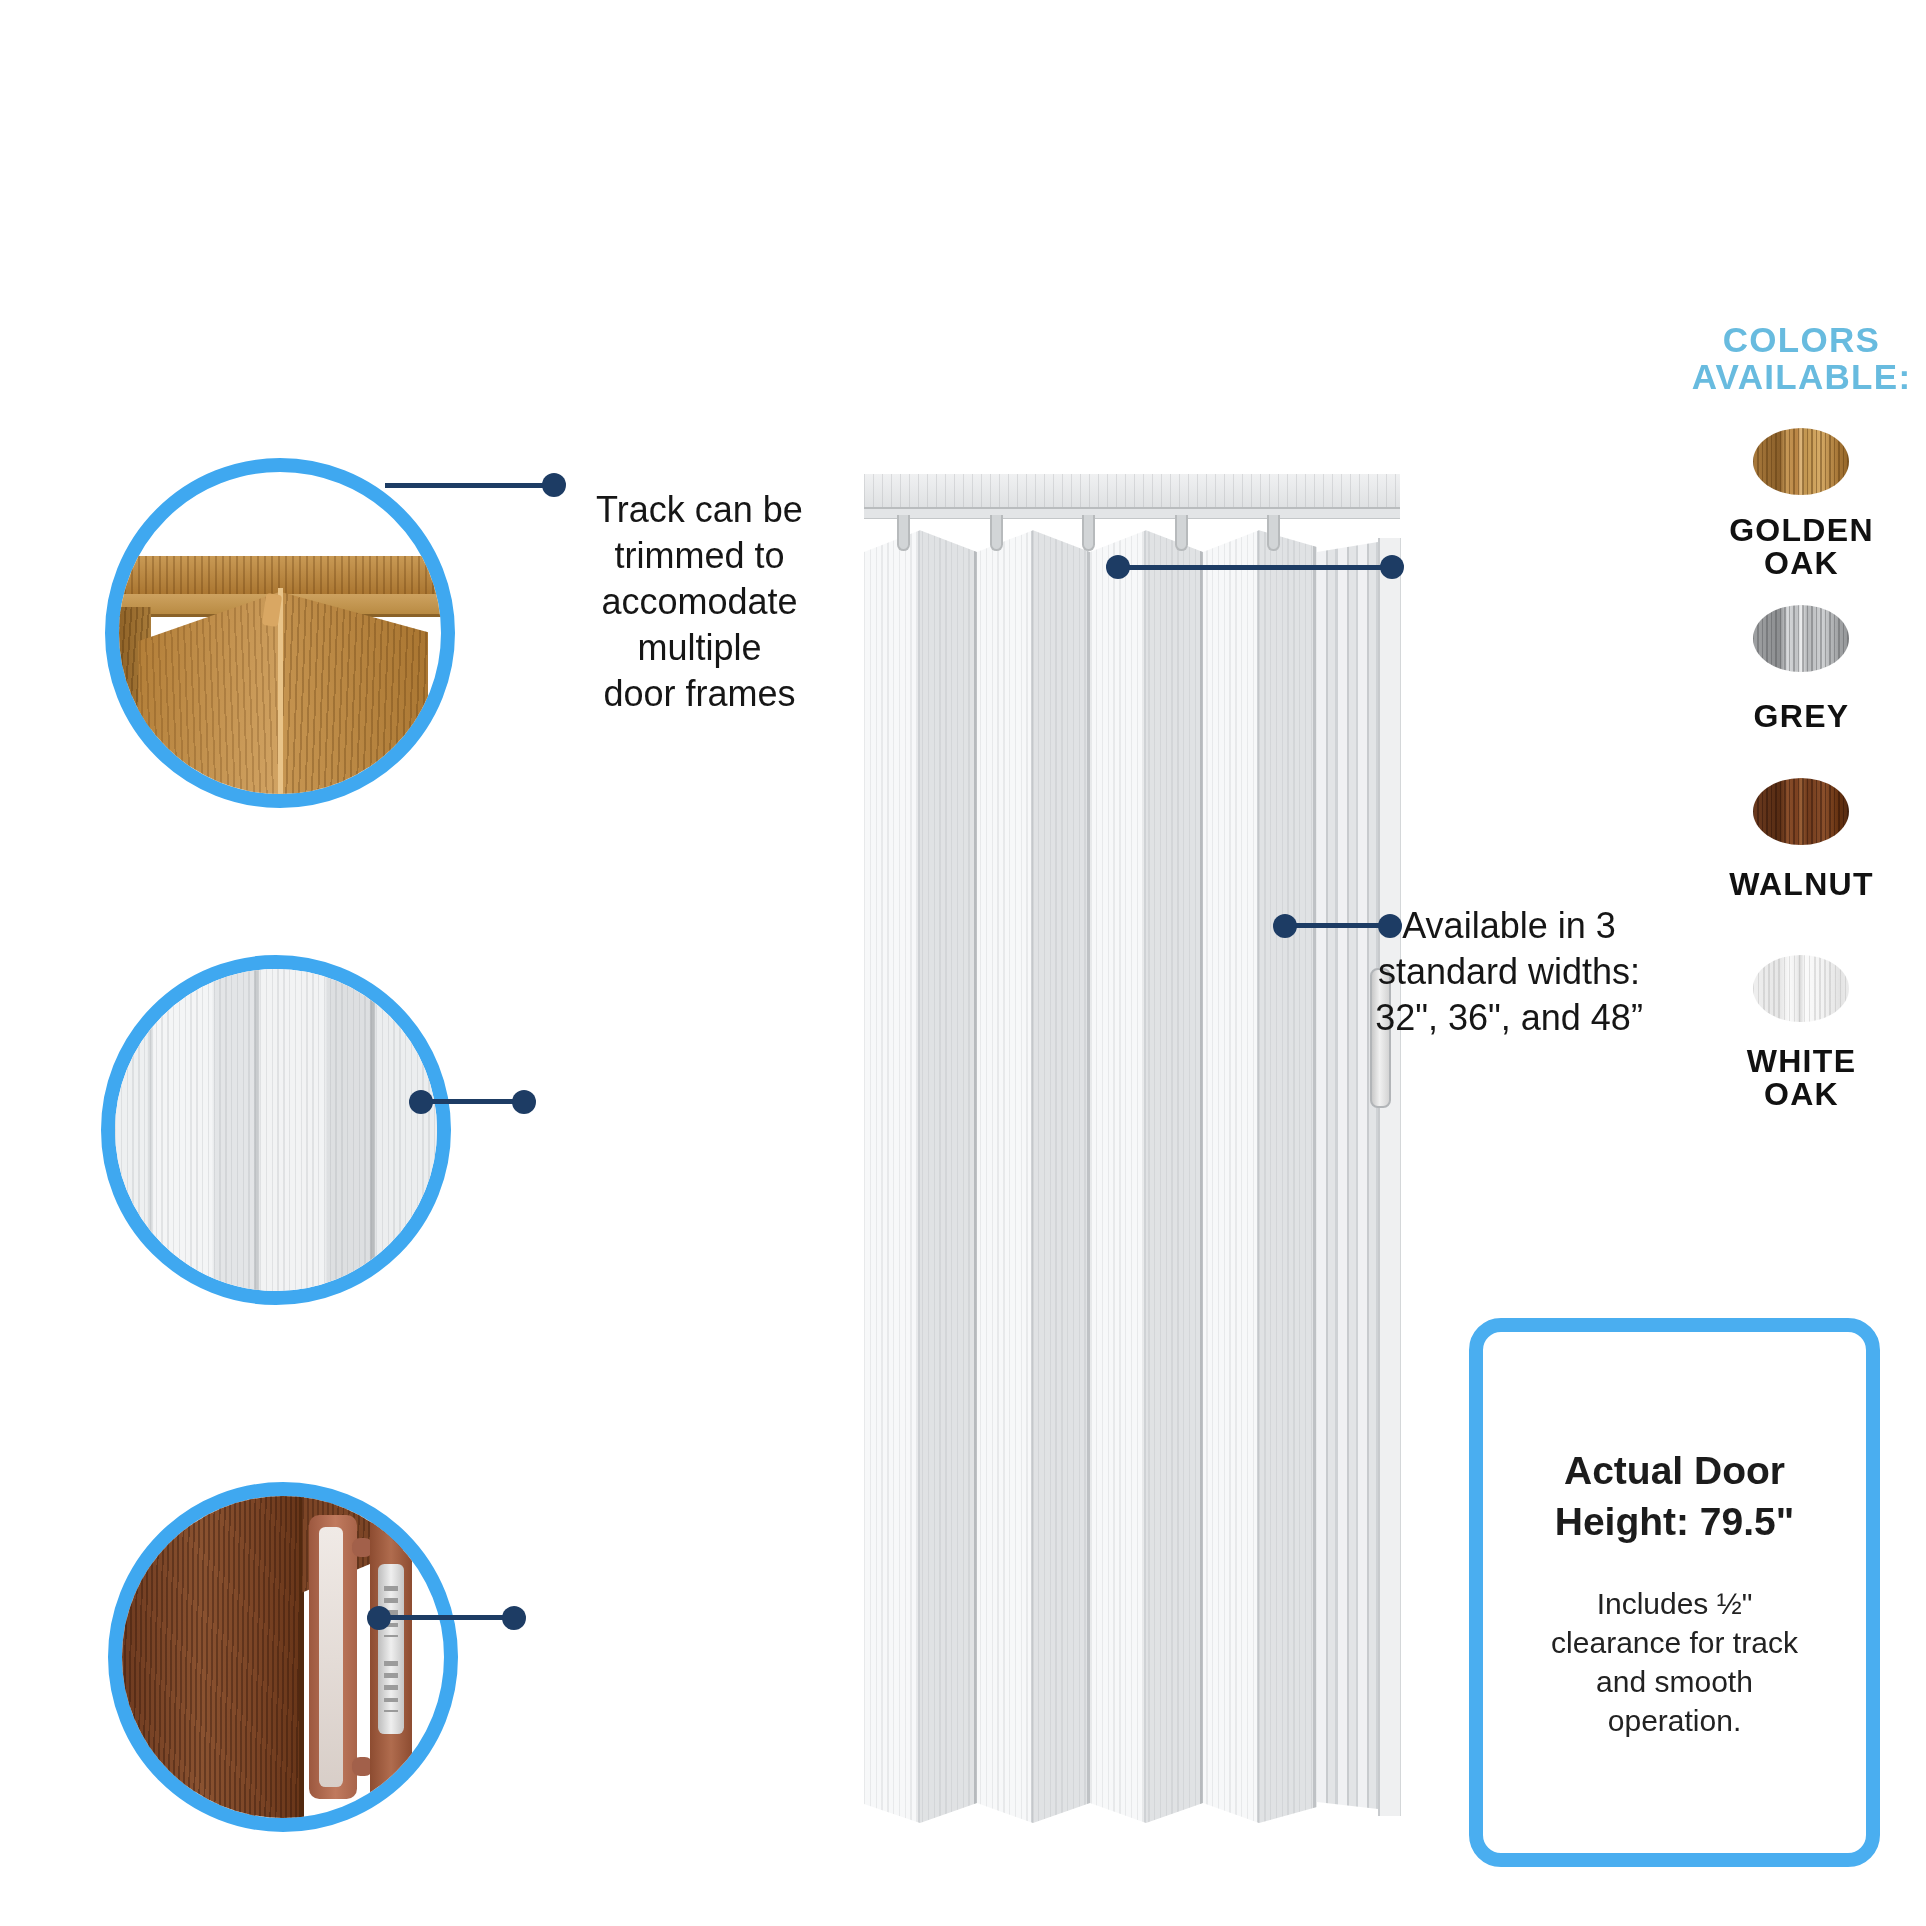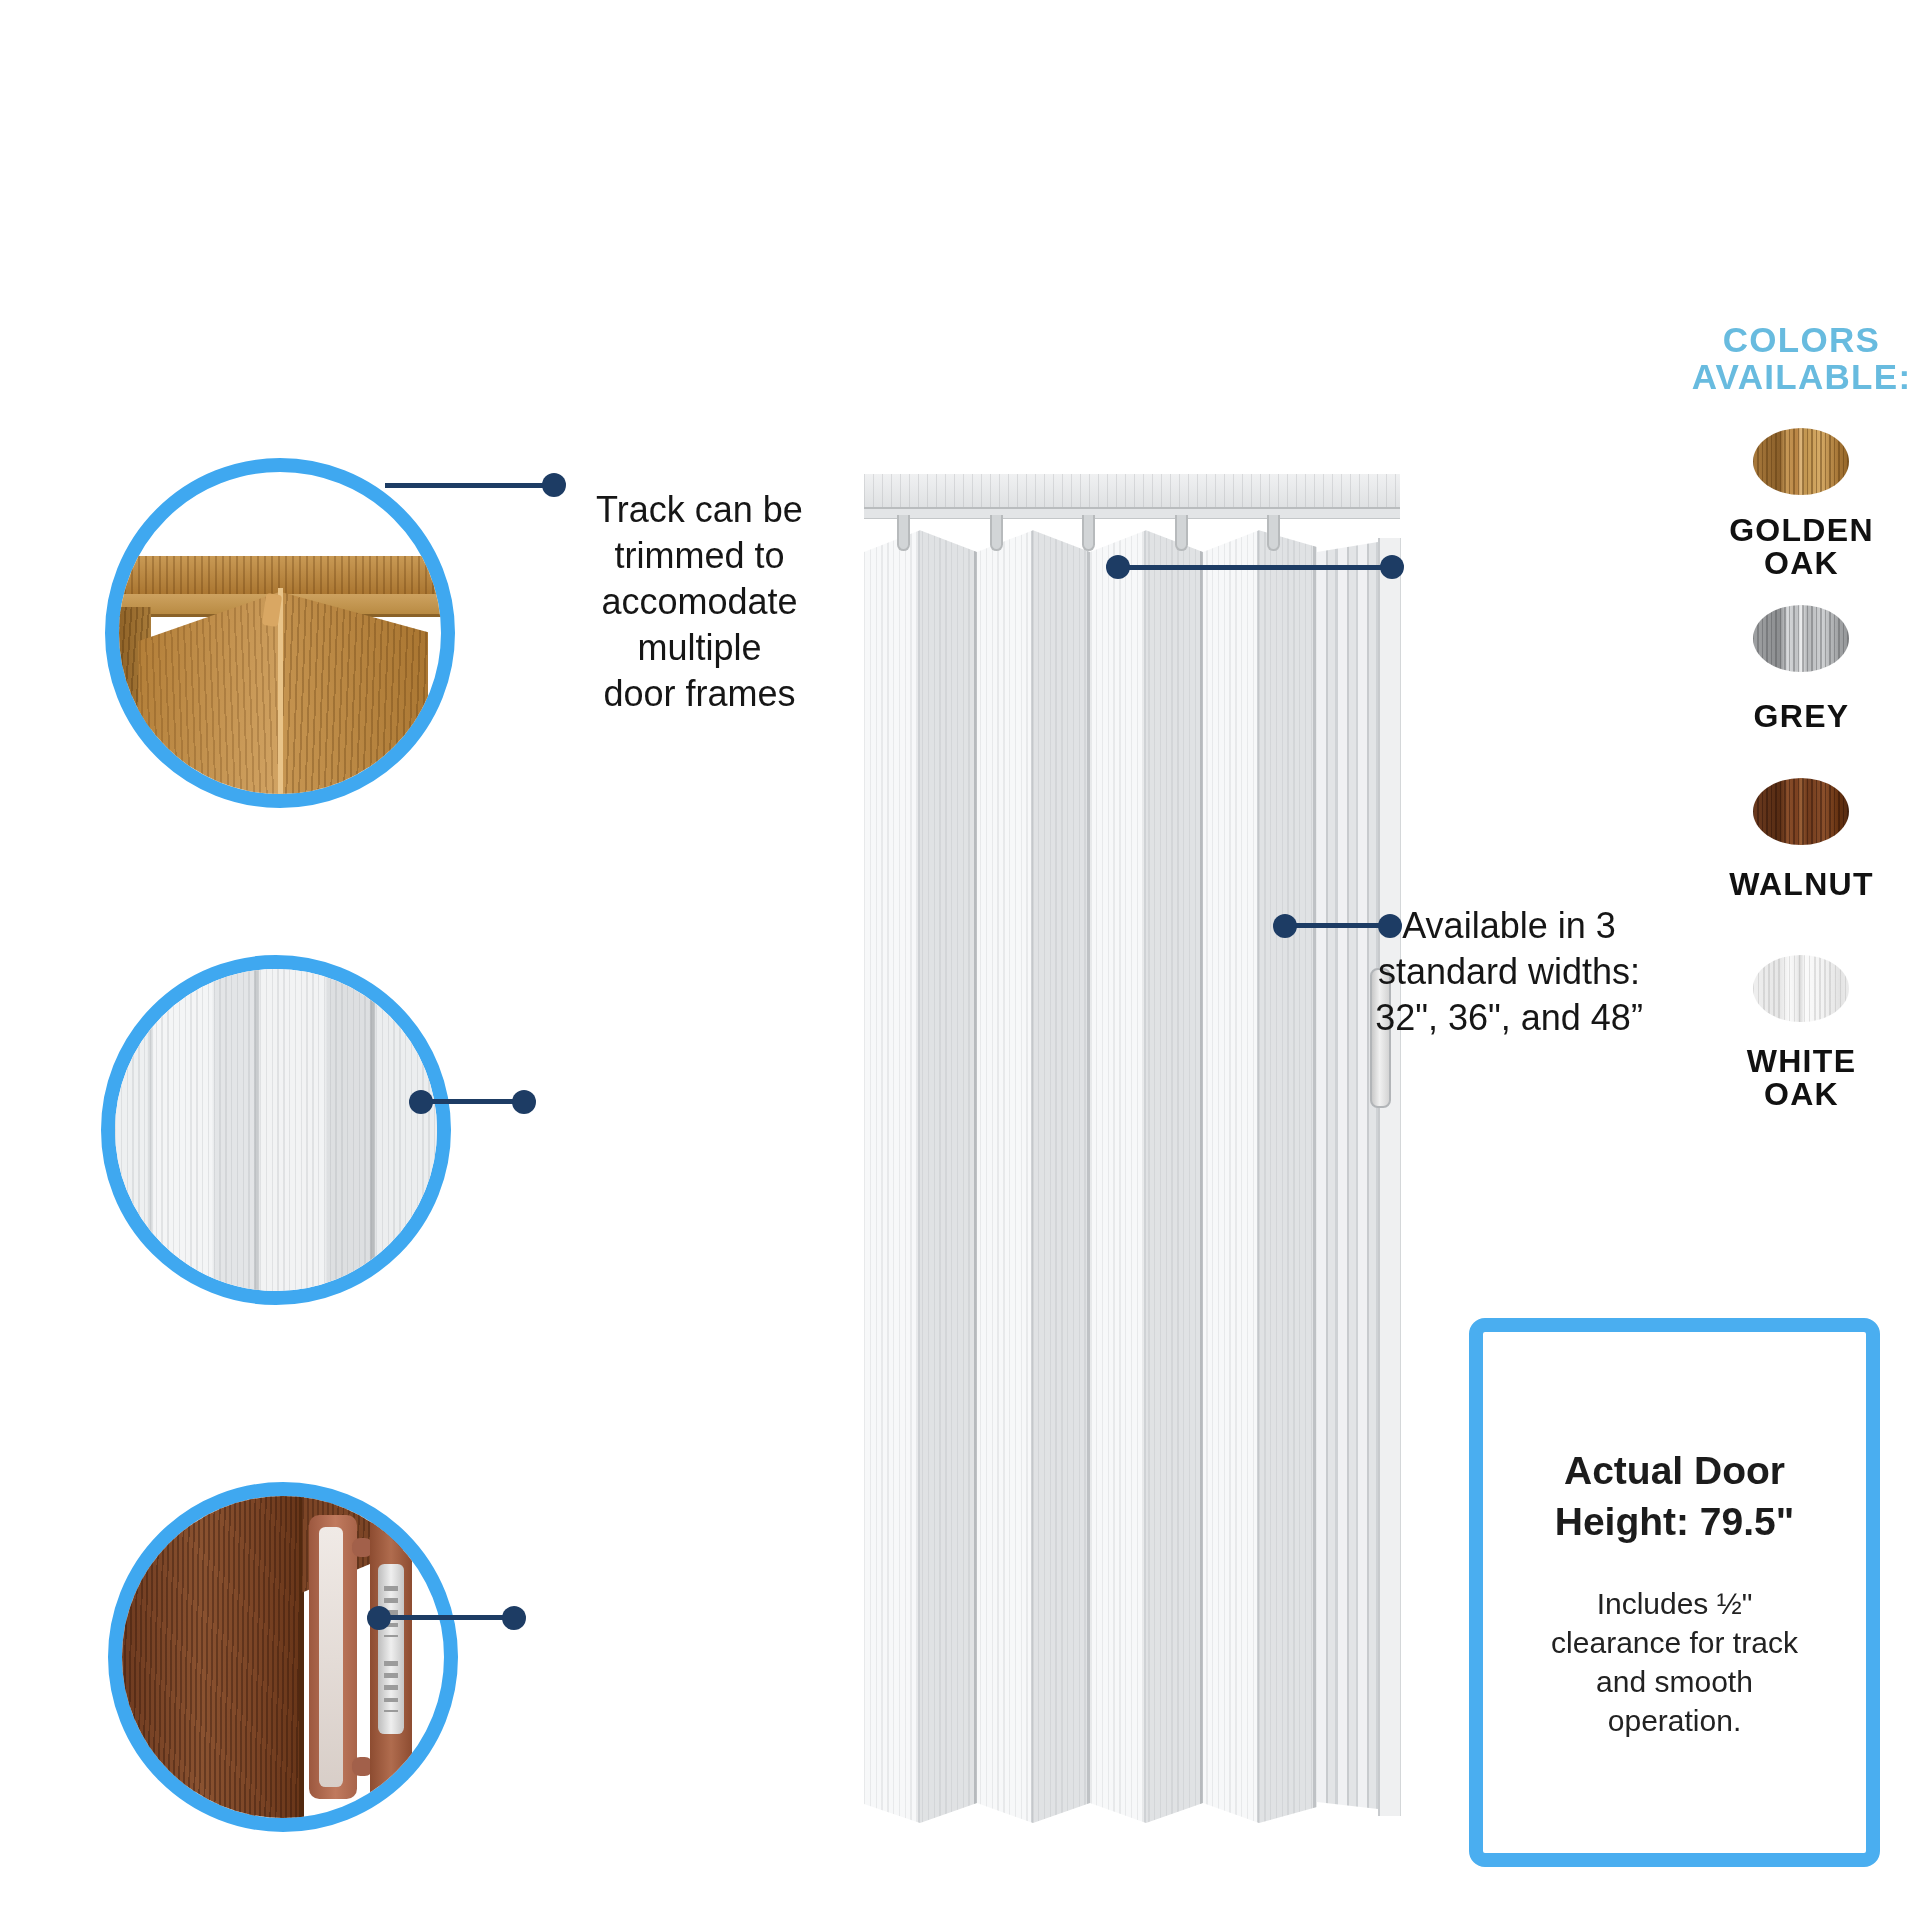--- a/index.html
+++ b/index.html
@@ -141,21 +141,21 @@
     linear-gradient(90deg,#9fa1a3 0%,#8c8e90 28%,#d8dadc 36%,#c0c2c4 46%,#f0f1f2 50%,#b4b6b8 56%,#cfd1d3 72%,#a3a5a7 88%,#949698 100%);}
   .tx-walnut{background:
     repeating-linear-gradient(90deg, rgba(35,12,4,.4) 0 1.3px, transparent 1.3px 4.5px),
     linear-gradient(90deg,#6b3a1f 0%,#572c13 28%,#8a4f2b 36%,#7b4020 46%,#9c6238 50%,#6f3a1c 56%,#8a4f2b 74%,#63300f 90%,#572c13 100%);}
   .tx-whiteoak{background:
     repeating-linear-gradient(90deg, rgba(150,150,150,.25) 0 1.3px, transparent 1.3px 5.1px),
     linear-gradient(90deg,#efefef 0%,#e6e6e6 28%,#fafafa 38%,#ededed 46%,#d9d9d9 49%,#fbfbfb 54%,#f2f2f2 74%,#e3e3e3 90%,#ececec 100%);}
 
   
   .spec-box{position:absolute;left:1469px;top:1318px;width:411px;height:549px;box-sizing:border-box;
-    border:14px solid var(--box_border_blue,#4aaef0);border-radius:16px;background:#fff;
+    border:14px solid var(--box_border_blue,#4aaef0);border-radius:32px;background:#fff;
     display:flex;flex-direction:column;align-items:center;justify-content:center;gap:37px;
     text-align:center;padding:19px 22px;}
   .spec-p{font-size:39px;line-height:51px;font-weight:600;color:#1c1c1c;}
   .spec-p.small{font-size:30px;line-height:39px;font-weight:400;color:#222;}
 </style>
 </head>
 <body>
 
 <div id="page">
 

